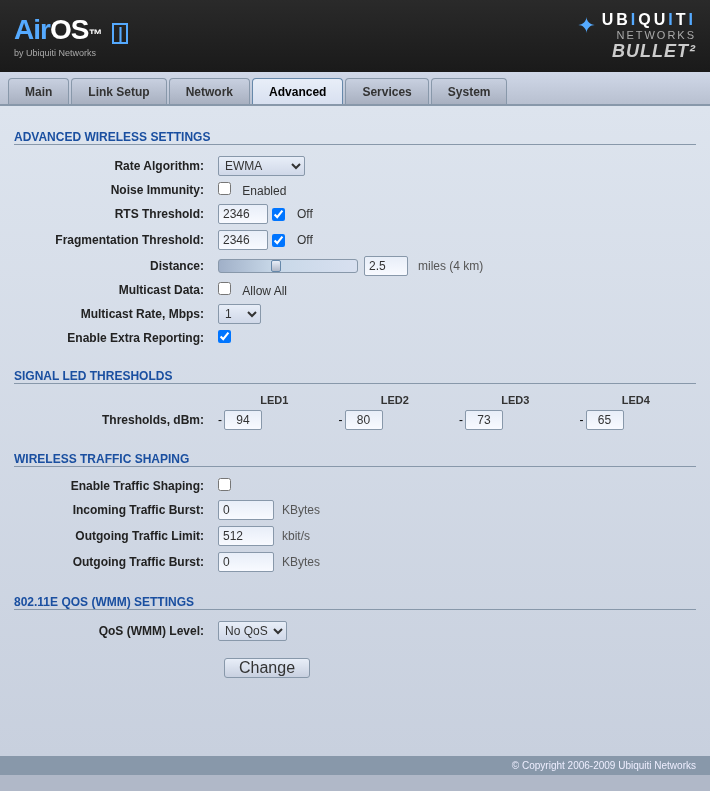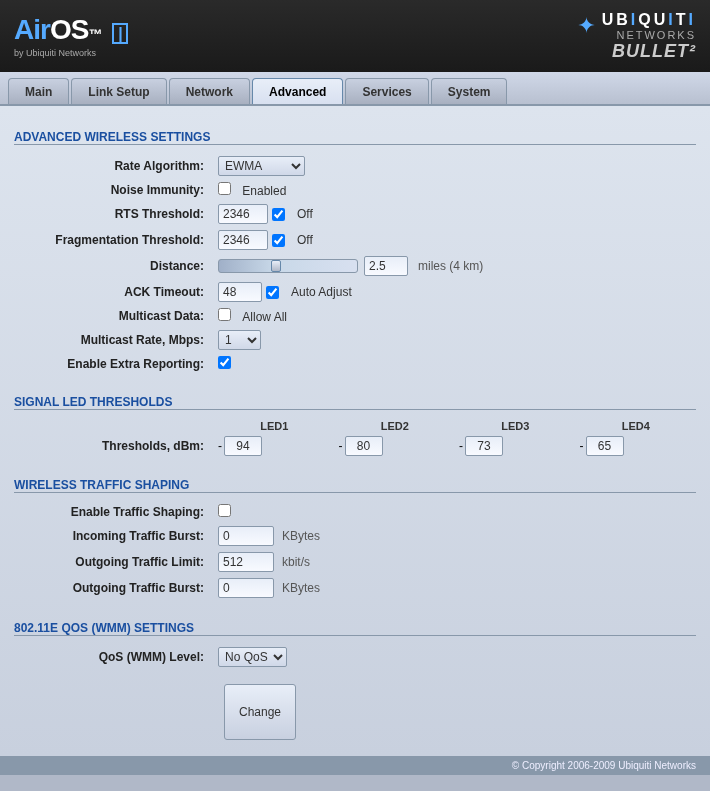--- a/index.html
+++ b/index.html
@@ -195,22 +195,22 @@
       text-align: right;
       padding-right: 10px;
       width: 200px;
     }
 
     
     .change-btn {
       background: linear-gradient(to bottom, #e8eef8, #c8d0e0);
       border: 1px solid #8898aa;
       border-radius: 3px;
-      padding: 20px 14px;
-      font-size: 12px;
+      padding: 0 14px;
+      font-size: 16px;
       color: #333;
       cursor: pointer;
       margin-top: 14px;
       margin-left: 210px;
     }
 
     
     .footer {
       background: #8898aa;
       text-align: right;
@@ -305,28 +305,20 @@
         <div class="slider-container">
           <div class="slider-track">
             <div class="slider-thumb"></div>
           </div>
           <input type="text" value="2.5" style="width: 44px;">
           <span class="units-label">miles (4 km)</span>
         </div>
       </td>
     </tr>
     <tr>
-      <td>ACK Timeout:</td>
-      <td style="display:flex;align-items:center;gap:4px;">
-        <input type="text" value="48" style="width: 44px;">
-        <input type="checkbox" checked="" style="">
-        <span class="inline-label">Auto Adjust</span>
-      </td>
-    </tr>
-    <tr>
       <td>Multicast Data:</td>
       <td>
         <input type="checkbox" style="">
         <span class="inline-label">Allow All</span>
       </td>
     </tr>
     <tr>
       <td>Multicast Rate, Mbps:</td>
       <td>
         <select>

